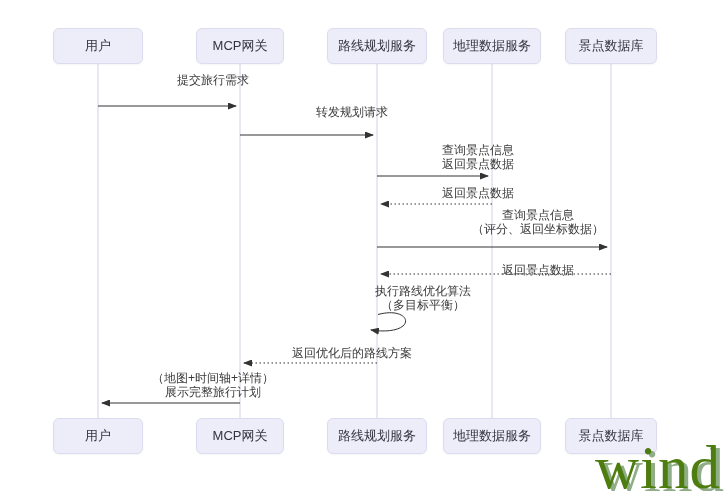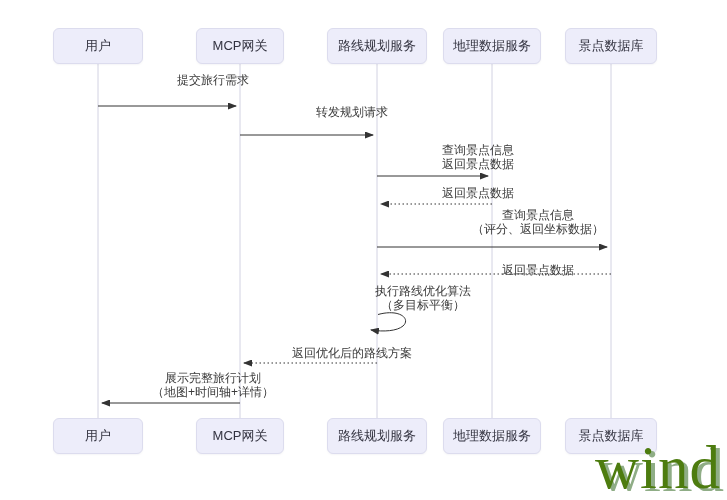--- a/index.html
+++ b/index.html
@@ -114,19 +114,19 @@
     <div>返回景点数据</div>
   </div>
   <div class="msg" style="left:308px; top:347px;">
     <div>返回优化后的路线方案</div>
   </div>
   <div class="msg" style="left:379px; top:285px;">
     <div>执行路线优化算法</div>
     <div>（多目标平衡）</div>
   </div>
   <div class="msg" style="left:169px; top:372px;">
+    <div>（地图+时间轴+详情）</div>
     <div>展示完整旅行计划</div>
-    <div>（地图+时间轴+详情）</div>
   </div>
 
   <div class="watermark">wind</div>
 
 </div>
 
 </body></html>

